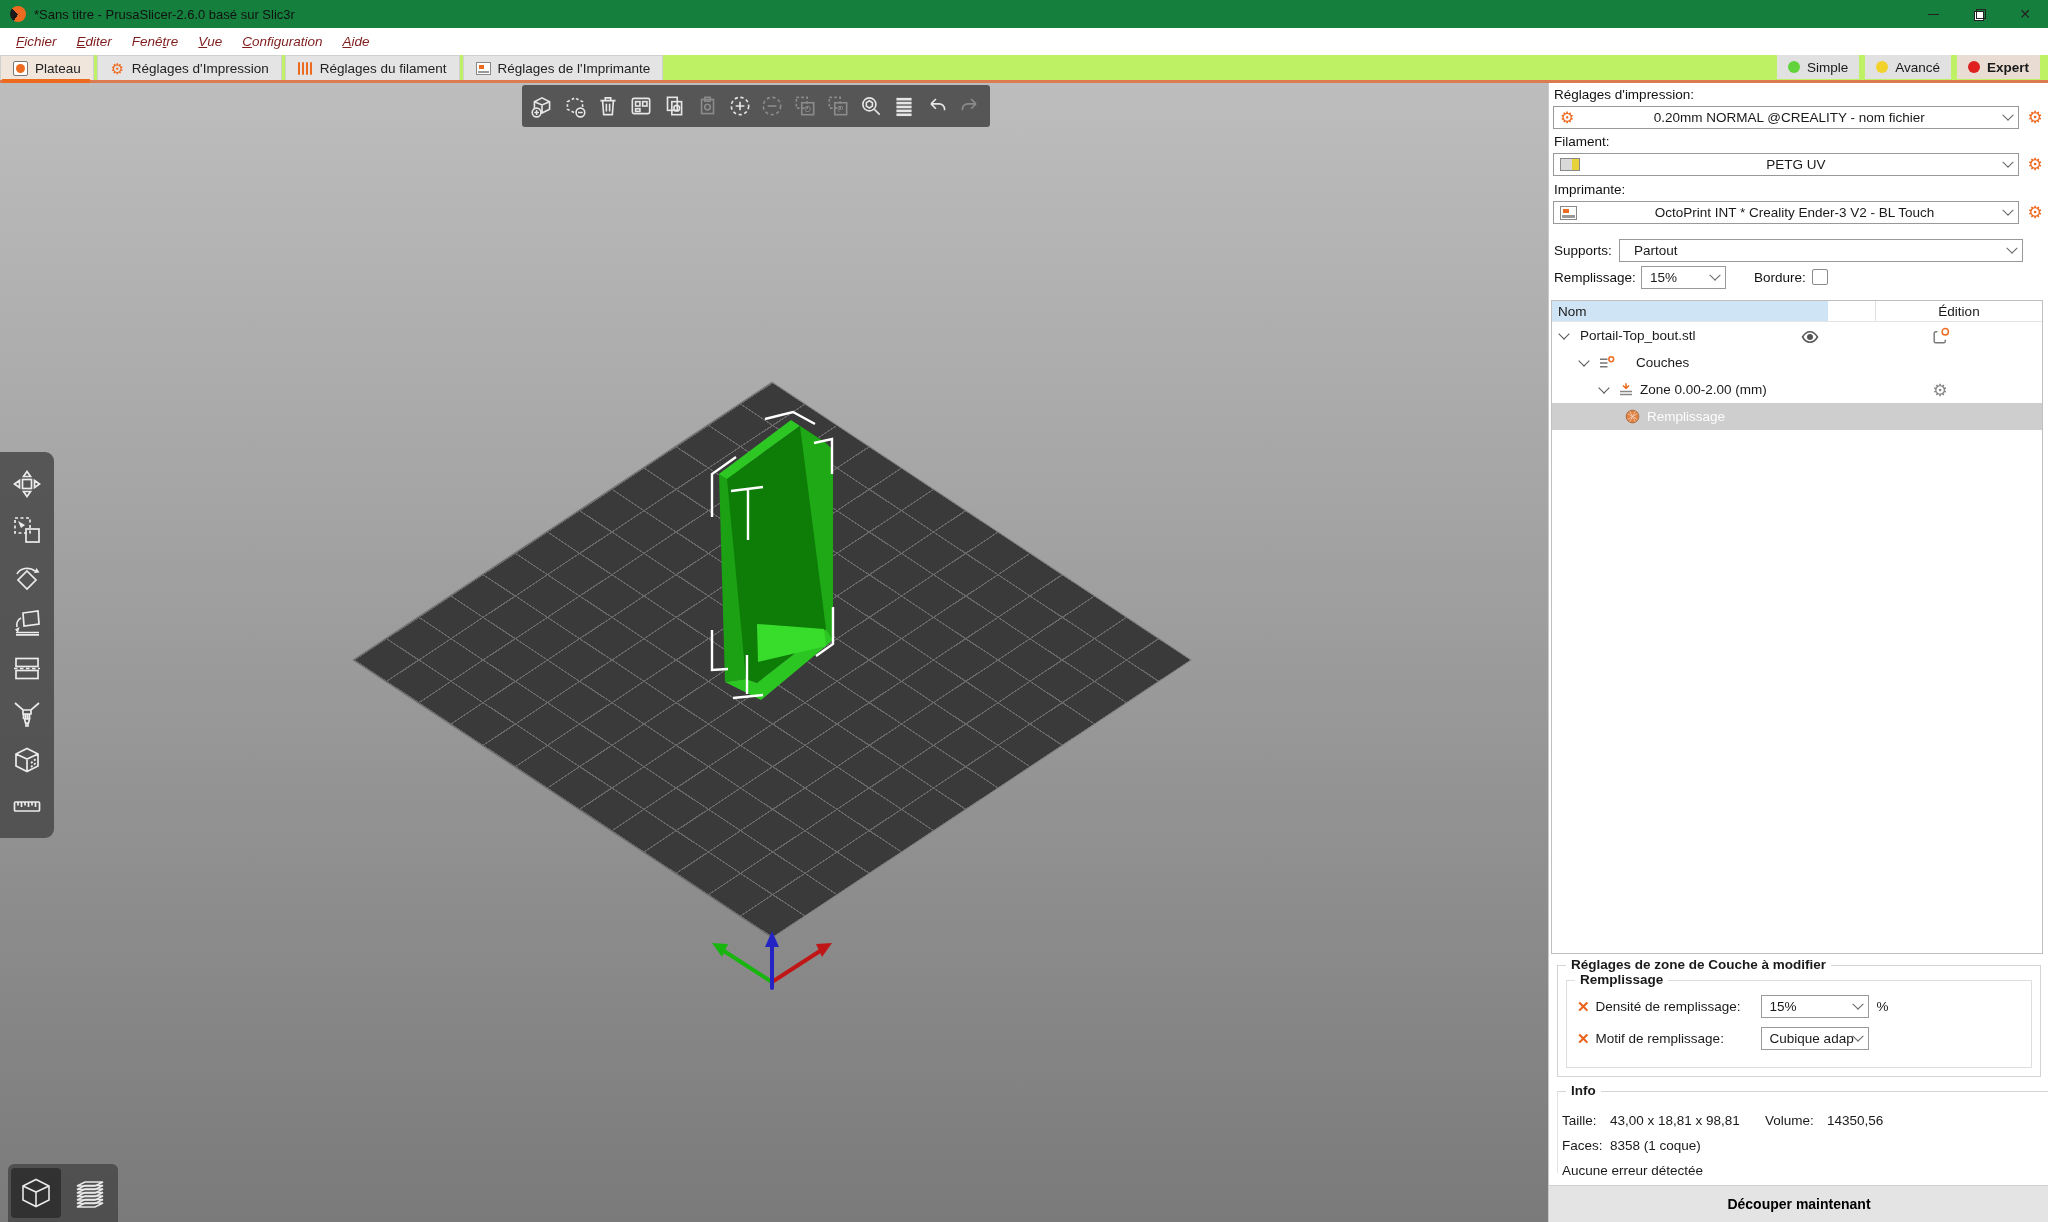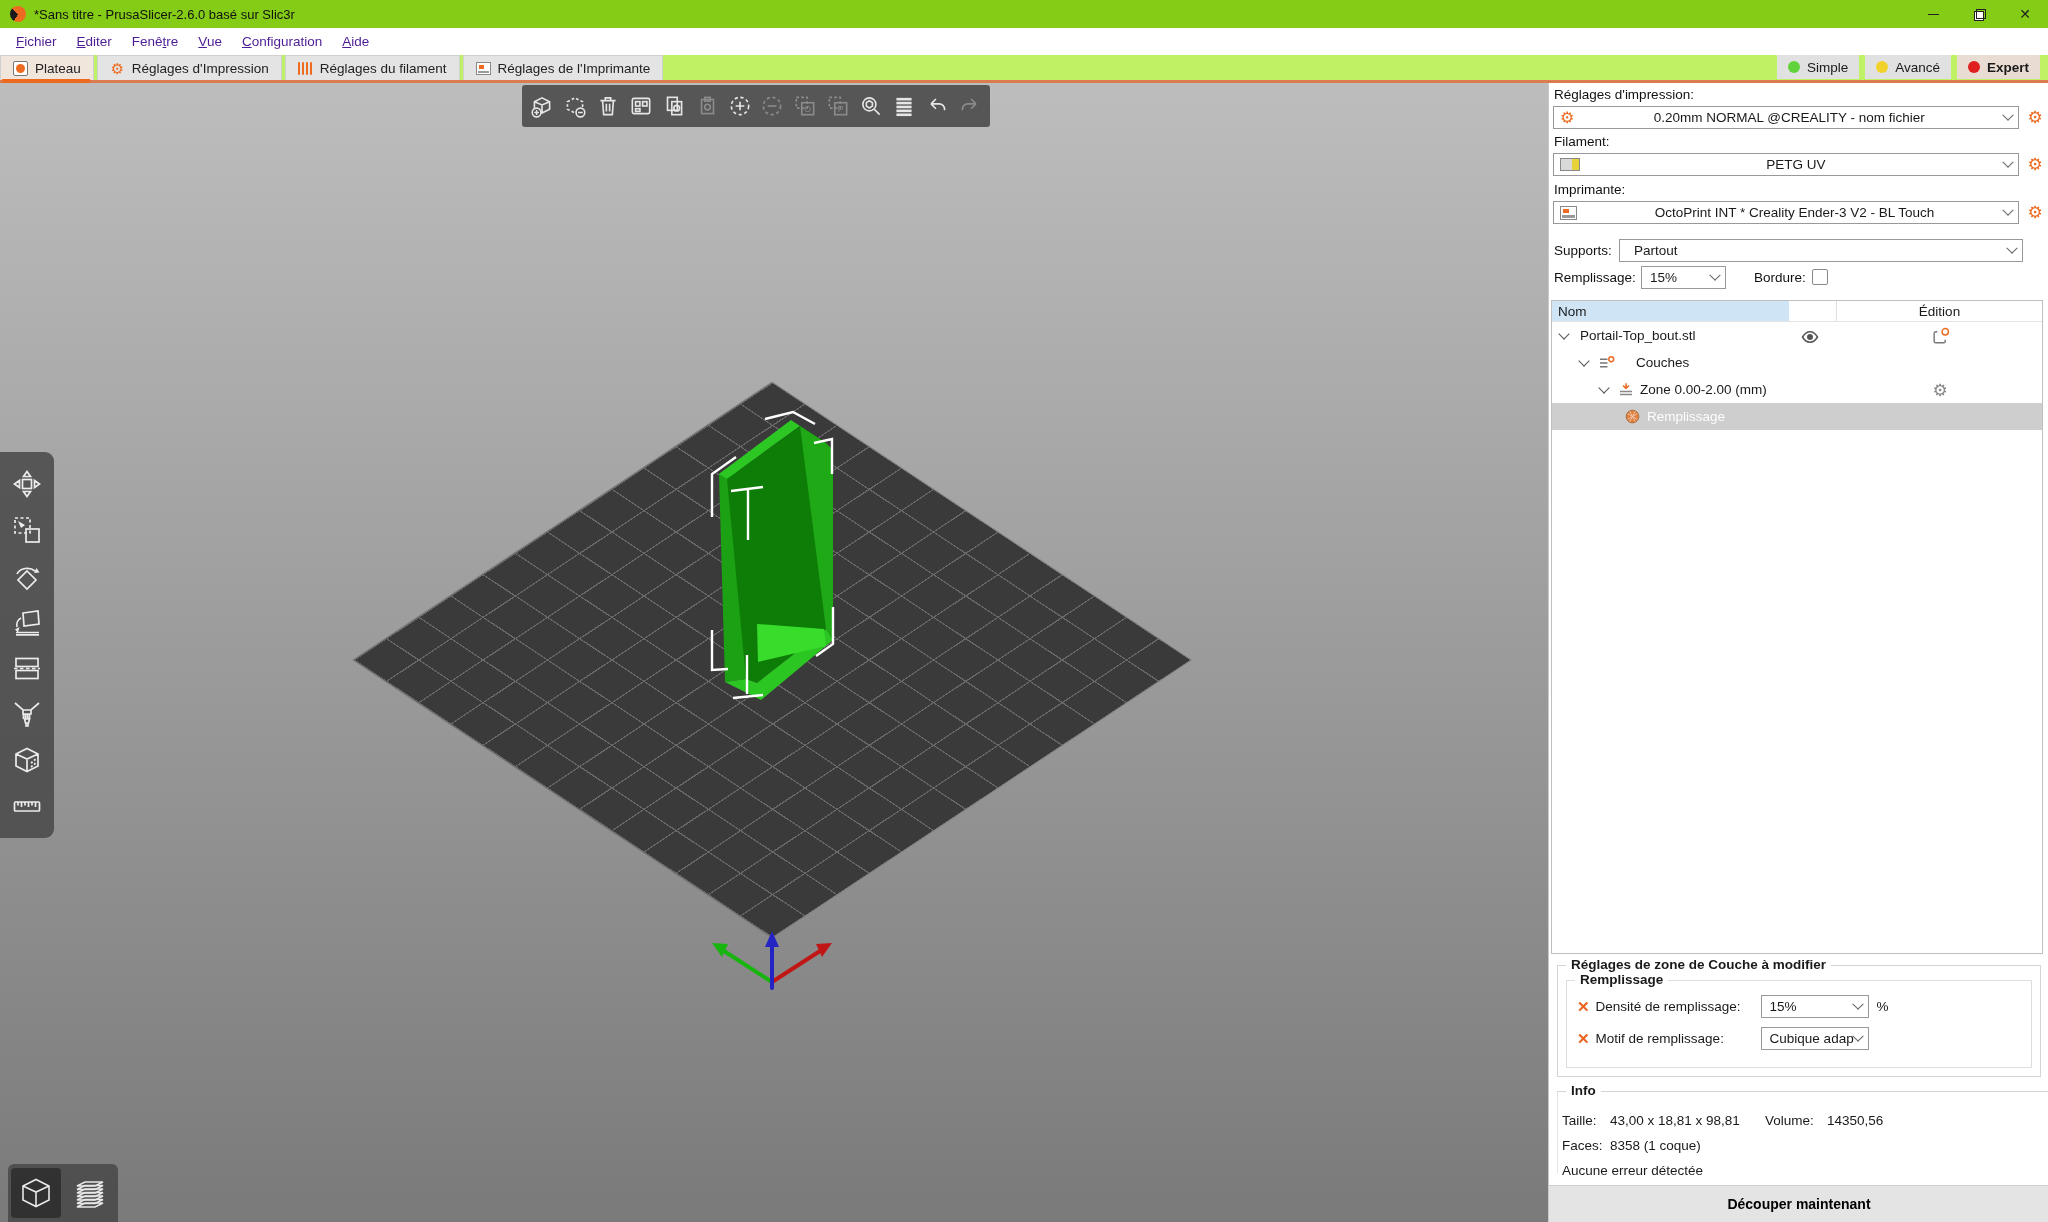--- a/index.html
+++ b/index.html
@@ -1,37 +1,37 @@
 <!DOCTYPE html>
 <html><head>
 <meta charset="utf-8">
 <style>
   * { margin:0; padding:0; box-sizing:border-box; }
   html,body { width:2048px; height:1222px; overflow:hidden; background:#fff;
     font-family:"Liberation Sans", sans-serif; font-size:13.5px; color:#1a1a1a; }
   .app { position:relative; width:2048px; height:1222px; }
 
   
-  .titlebar { position:absolute; left:0; top:0; width:100%; height:28px; background:#84cc16;
+  .titlebar { position:absolute; left:0; top:0; width:100%; height:28px; background:#15803d;
     display:flex; align-items:center; }
   .app-logo { width:16px; height:16px; border-radius:50%; margin:0 8px 0 10px;
     background:conic-gradient(from 210deg, #1a1a1a 0 105deg, #ed6b21 105deg 360deg); }
   .title-text { font-size:13px; color:#111; }
   .win-controls { position:absolute; right:0; top:0; height:28px; display:flex; }
   .win-btn { width:46px; height:28px; display:flex; align-items:center; justify-content:center; color:#222; }
   .glyph-min { width:11px; height:1px; background:#222; display:block; }
   .glyph-restore { position:relative; width:10px; height:10px; display:block; }
   .glyph-restore:before { content:""; position:absolute; left:0; top:2px; width:8px; height:8px; border:1px solid #222; background:#fff; }
   .glyph-restore:after { content:""; position:absolute; left:2px; top:0; width:8px; height:8px; border:1px solid #222; }
   .glyph-close { font-size:14px; line-height:1; }
 
   
   .menubar { position:absolute; left:0; top:28px; width:100%; height:27px; background:#fff;
     display:flex; align-items:center; padding-left:6px; }
-  .menu-item { padding:4px 10px; font-size:13.5px; color:#4c1d95; }
+  .menu-item { padding:4px 10px; font-size:13.5px; color:#7f1d1d;font-style:italic; }
   .menu-item u { text-decoration:underline; }
 
   
   .tabbar { position:absolute; left:0; top:55px; width:100%; height:25px; background:#bef264; display:flex; }
   .tab { height:25px; display:flex; align-items:center; gap:7px; padding:0 12px; background:#e4e4e4;
     border:1px solid #d0d0d0; border-bottom:none; margin-right:3px; font-size:13.5px; color:#222; }
   .tab.active { background:#f1e6dc; }
   .tab-underline { position:absolute; left:0; top:80px; width:2048px; height:3px; background:#dd7b50; }
   .tab-underline-active { position:absolute; left:2px; top:79px; width:88px; height:4px; background:#ed6b21; z-index:3; }
   .ticon { width:15px; height:15px; display:inline-flex; align-items:center; justify-content:center; }
@@ -95,21 +95,21 @@
     color:#ed6b21; font-size:17px; }
   .swatch { width:20px; height:13px; border:1px solid #888; background:linear-gradient(90deg,#d9d9d9 0 60%, #e8d23a 60% 100%); flex:none; margin-right:8px; }
   .mini-printer { width:17px; height:14px; border:1px solid #888; position:relative; flex:none; margin-right:8px; }
   .mini-printer:before { content:""; position:absolute; left:2px; top:2px; width:6px; height:4px; background:#ed6b21; }
   .mini-printer:after { content:""; position:absolute; left:1px; bottom:1px; width:13px; height:2.5px; background:#999; }
   .checkbox { position:absolute; width:16px; height:16px; border:1px solid #8a8a8a; border-radius:2px; background:#fff; }
 
   
   .obj-list { position:absolute; left:2px; top:217px; width:492px; height:654px; border:1px solid #bfbfbf; background:#fff; }
   .ol-header { position:relative; height:21px; border-bottom:1px solid #e4e4e4; display:flex; }
-  .ol-h-name { width:237px; background:#cfe5f6; display:flex; align-items:center; padding-left:6px; }
+  .ol-h-name { width:276px; background:#cfe5f6; display:flex; align-items:center; padding-left:6px; }
   .ol-h-gap { width:48px; border-right:1px solid #e0e0e0; }
   .ol-h-edit { flex:1; display:flex; align-items:center; justify-content:center; }
   .ol-row { position:relative; height:27px; display:flex; align-items:center; }
   .ol-row.selected { background:#cecece; color:#fdfdfd; }
   .tree-chev { width:8px; height:8px; border-right:1.5px solid #555; border-bottom:1.5px solid #555;
     transform:rotate(45deg); flex:none; margin-top:-4px; }
   .row-icon { flex:none; display:flex; align-items:center; justify-content:center; width:20px; height:20px; }
   .eye-icon { position:absolute; left:248px; top:5px; }
   .edit-col-icon { position:absolute; left:378px; top:4px; }
 

